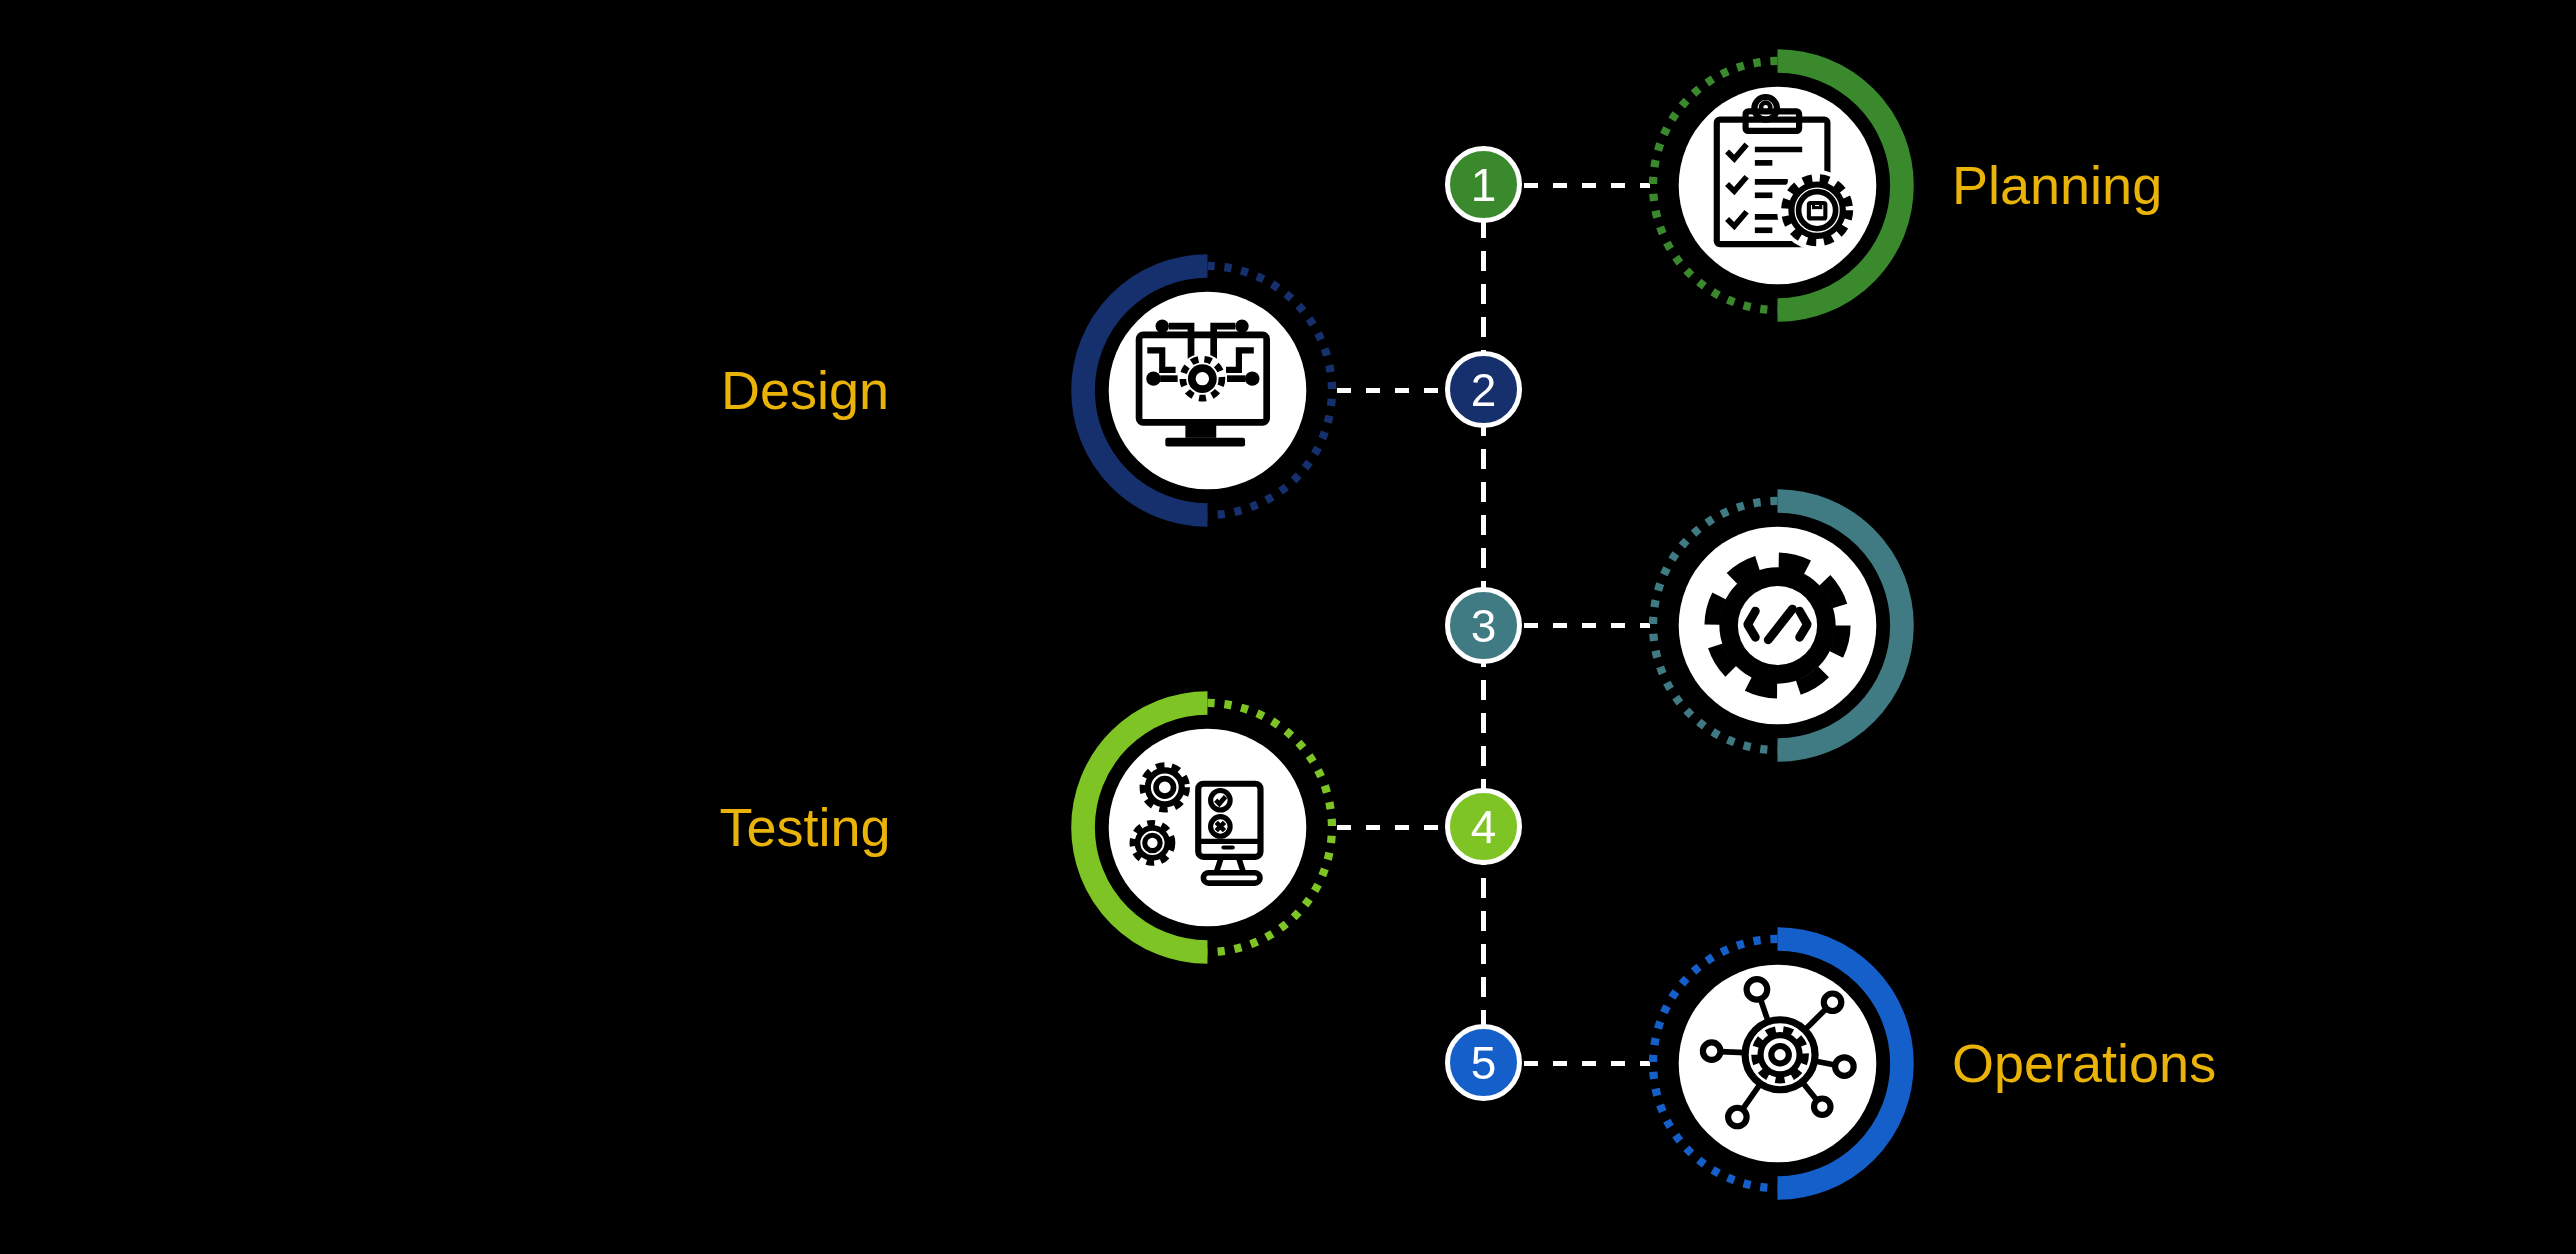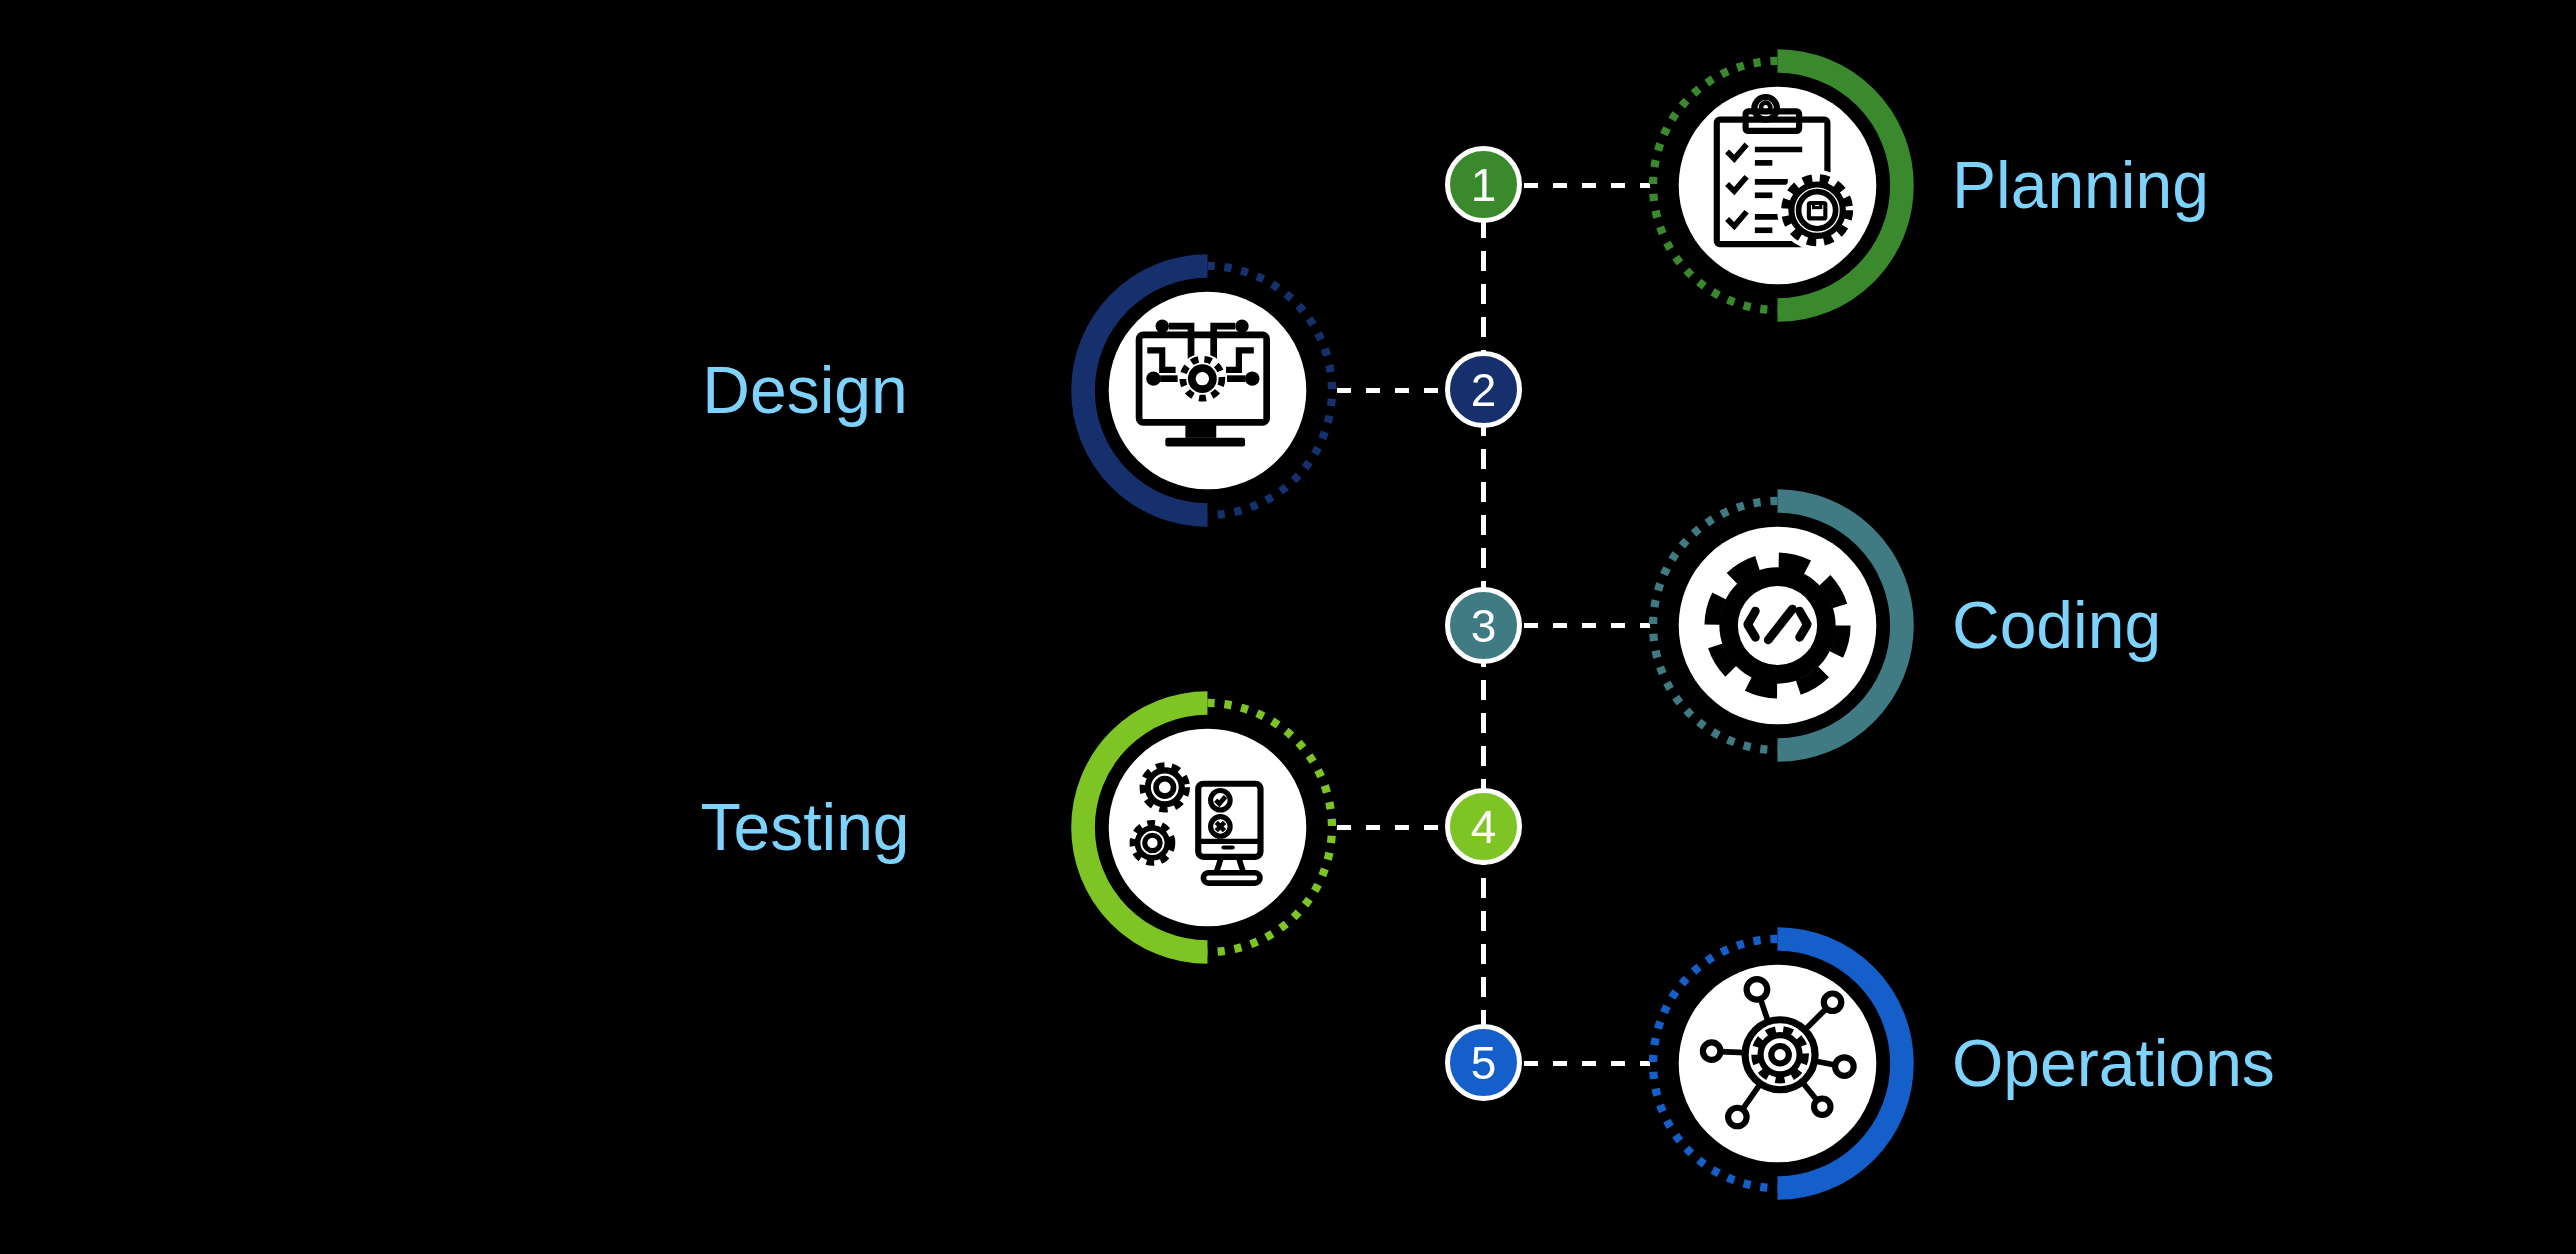--- a/index.html
+++ b/index.html
@@ -36,22 +36,22 @@
   .grp.g5{left:1618px;top:904px;}
 
   .arc-solid{fill:none;stroke-width:46px;}
   .arc-dot{fill:none;stroke-width:16px;stroke-dasharray:14 19;}
   .wcirc{fill:#fff;}
   .ik{fill:none;stroke:#000;}
   .ikf{fill:#000;stroke:none;}
   .ikw{fill:#fff;stroke:none;}
 
   
-  .lbl{position:absolute;height:103px;line-height:103px;color:#7dd3fc;
-       font-size:66px;font-weight:500;white-space:nowrap;}
+  .lbl{position:absolute;height:103px;line-height:103px;color:#eab308;
+       font-size:54px;font-weight:500;white-space:nowrap;}
   .lbl.right{left:1952px;text-align:left;}
   .lbl.left{left:573px;width:464px;text-align:center;}
   .lbl.l1{top:134px;} .lbl.l2{top:339px;} .lbl.l3{top:574px;}
   .lbl.l4{top:776px;} .lbl.l5{top:1012px;}
 </style>
 </head>
 <body>
 
 <div class="canvas">
 
@@ -180,18 +180,17 @@
   </svg>
 
   <div class="num n1" style="background-color: rgb(58, 138, 45);">1</div>
   <div class="num n2" style="background-color: rgb(22, 48, 110);">2</div>
   <div class="num n3" style="background-color: rgb(64, 122, 130);">3</div>
   <div class="num n4" style="background-color: rgb(126, 196, 36);">4</div>
   <div class="num n5" style="background-color: rgb(21, 95, 202);">5</div>
 
   <div class="lbl right l1">Planning</div>
   <div class="lbl left l2">Design</div>
-  <div class="lbl right l3">Coding</div>
   <div class="lbl left l4">Testing</div>
   <div class="lbl right l5">Operations</div>
 
 </div>
 
 
 </body></html>

